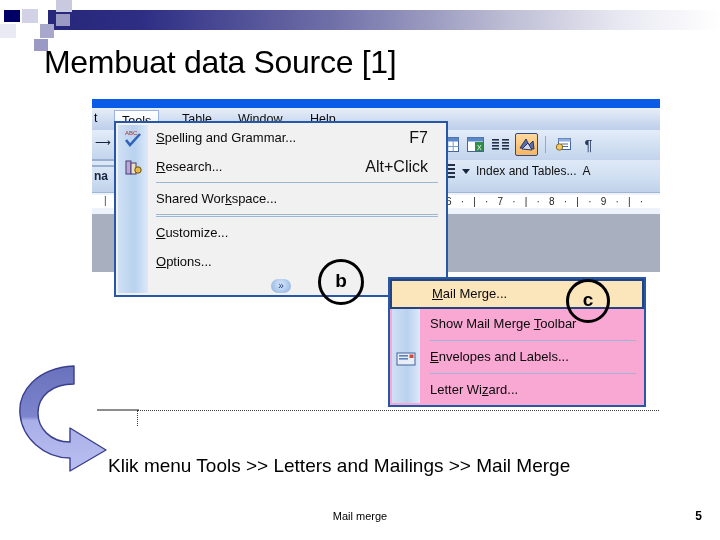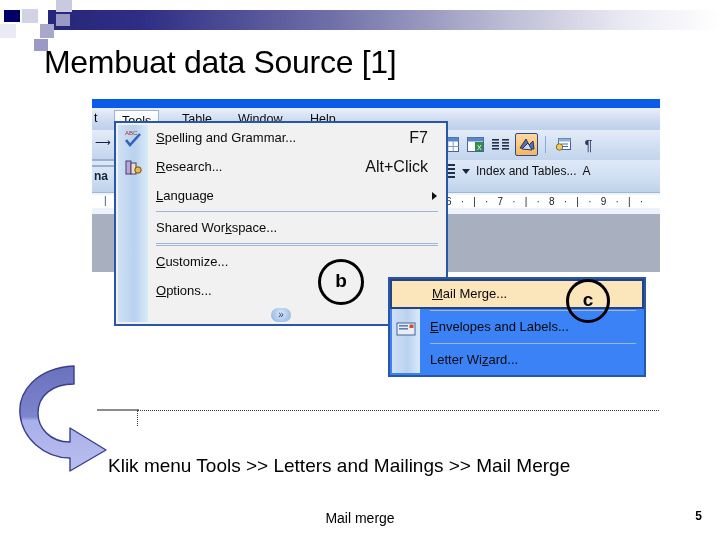--- a/index.html
+++ b/index.html
@@ -320,21 +320,21 @@
     font-size: 10px;
     line-height: 14px;
     text-align: center;
   }
 
   
   .menu-sub {
     position: absolute;
     left: 296px; top: 178px;
     width: 258px;
-    background: #3b82f6;
+    background: #f9a8d4;
     border: 2px solid #2758a8;
     box-sizing: border-box;
     z-index: 22;
   }
   .sub-gutter {
     position: absolute;
     left: 2px; top: 2px;
     width: 28px; bottom: 2px;
     background: linear-gradient(to right, #cfe0f4 0%, #b9d2ef 55%, #dce9f9 100%);
   }
@@ -405,21 +405,21 @@
     font-size: 19px;
     color: #000;
     white-space: nowrap;
     margin-left: 28px;
   }
   .footer-center {
     position: absolute;
     left: 0; top: 510px;
     width: 720px;
     text-align: center;
-    font-size: 14px;
+    font-size: 11px;
     color: #000;
   }
   .footer-page {
     position: absolute;
     right: 18px; top: 509px;
     font-size: 12px;
     font-weight: bold;
     color: #000;
   }
 </style>
@@ -584,24 +584,20 @@
           <svg width="20" height="20" viewBox="0 0 20 20">
               <rect x="3" y="4" width="5" height="13" fill="#b9a7d8" stroke="#4a3b70"></rect>
               <rect x="8" y="6" width="5" height="11" fill="#e8e0c0" stroke="#4a3b70"></rect>
               <circle cx="15" cy="13" r="3.2" fill="#e8b84a" stroke="#6a5210"></circle>
             </svg>
         </span>
         <u>R</u>esearch...
         <span class="shortcut">Alt+Click</span>
       </div>
 
-      <div class="mi">
-        <u>L</u>anguage
-        <span class="subarrow"></span>
-      </div>
 
       <div class="mi-sep"></div>
 
       <div class="mi">Shared Wor<u>k</u>space...</div>
 
       <div class="mi-sep"></div>
 
 
       <div class="mi-sep"></div>
 
@@ -611,20 +607,21 @@
       <div class="menu-expand">
         <span class="chev">»</span>
       </div>
     </div>
   </div>
 
   <div class="menu-sub">
     <div class="sub-gutter"></div>
 
     <div class="smi sel"><u>M</u>ail Merge...</div>
+    <div class="smi">Show Mail Merge <u>T</u>oolbar</div>
     <div class="smi-sep"></div>
     <div class="smi">
       <span class="smi-icon">
         <svg width="20" height="16" viewBox="0 0 20 16">
             <rect x="1" y="2" width="18" height="12" fill="#e9edf5" stroke="#44629b"></rect>
             <rect x="3" y="4" width="9" height="1.6" fill="#5b7fba"></rect>
             <rect x="3" y="7" width="9" height="1.6" fill="#5b7fba"></rect>
             <rect x="13.5" y="3.5" width="4" height="3.5" fill="#d04b3a"></rect>
           </svg>
       </span>

